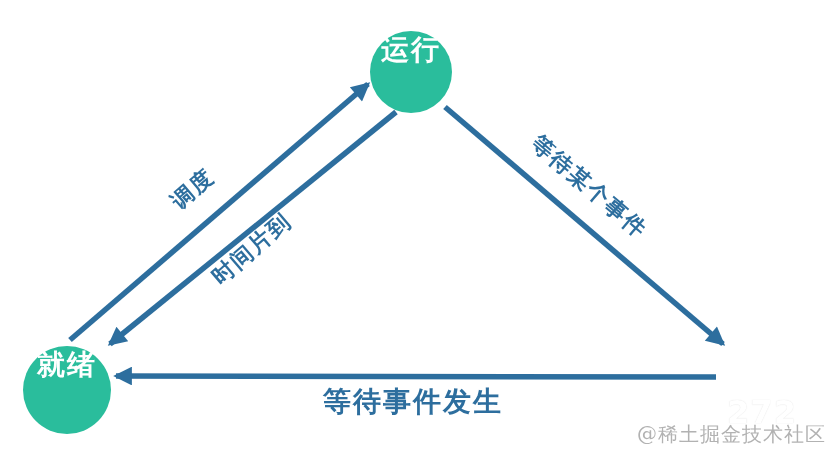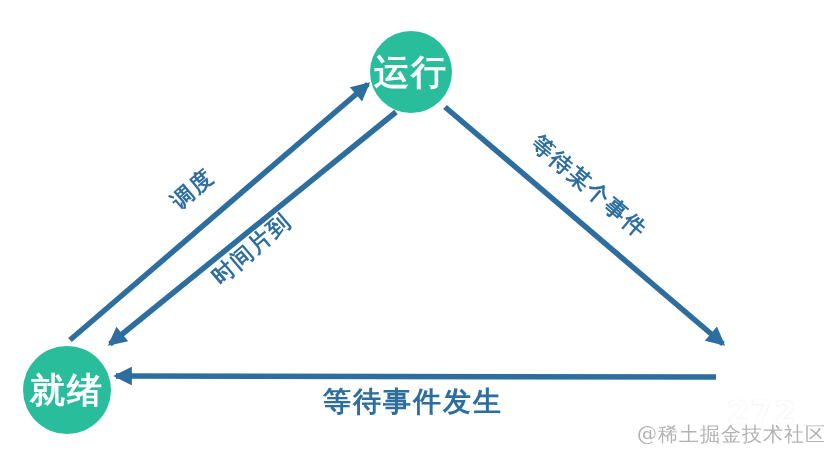--- a/index.html
+++ b/index.html
@@ -27,25 +27,24 @@
   }
   .arrows-layer line {
     stroke: var(--color-arrow);
     stroke-width: 5.5;
   }
   .node {
     position: absolute;
     border-radius: 50%;
     background: var(--color-node);
     display: flex;
-    align-items: center;
     justify-content: center;
     color: #ffffff;
     font-weight: bold;
-    font-size: 35px;
+    font-size: 28px;
     letter-spacing: 2px;
     z-index: 2;
   }
   .node-running { left: 370px; top: 31px;  width: 82px; height: 82px; }
   .node-ready   { left: 23px;  top: 346px; width: 88px; height: 88px; }
   .node-waiting { left: 718px; top: 341px; width: 84px; height: 84px; }
   .edge-label {
     position: absolute;
     color: var(--color-label);
     font-weight: bold;

